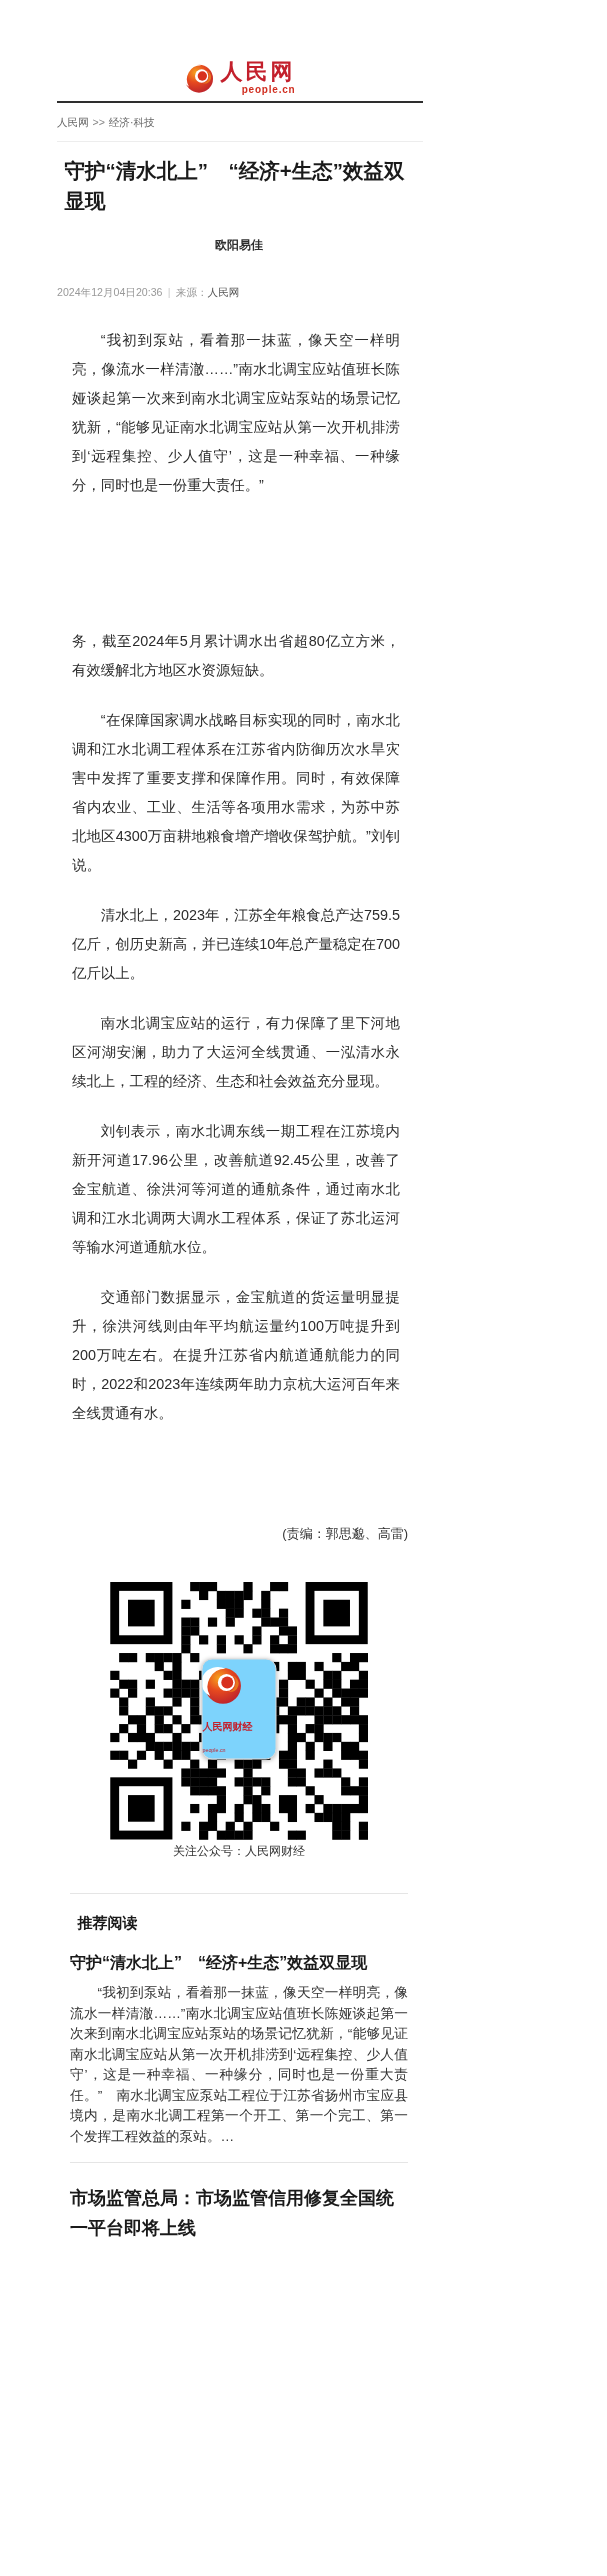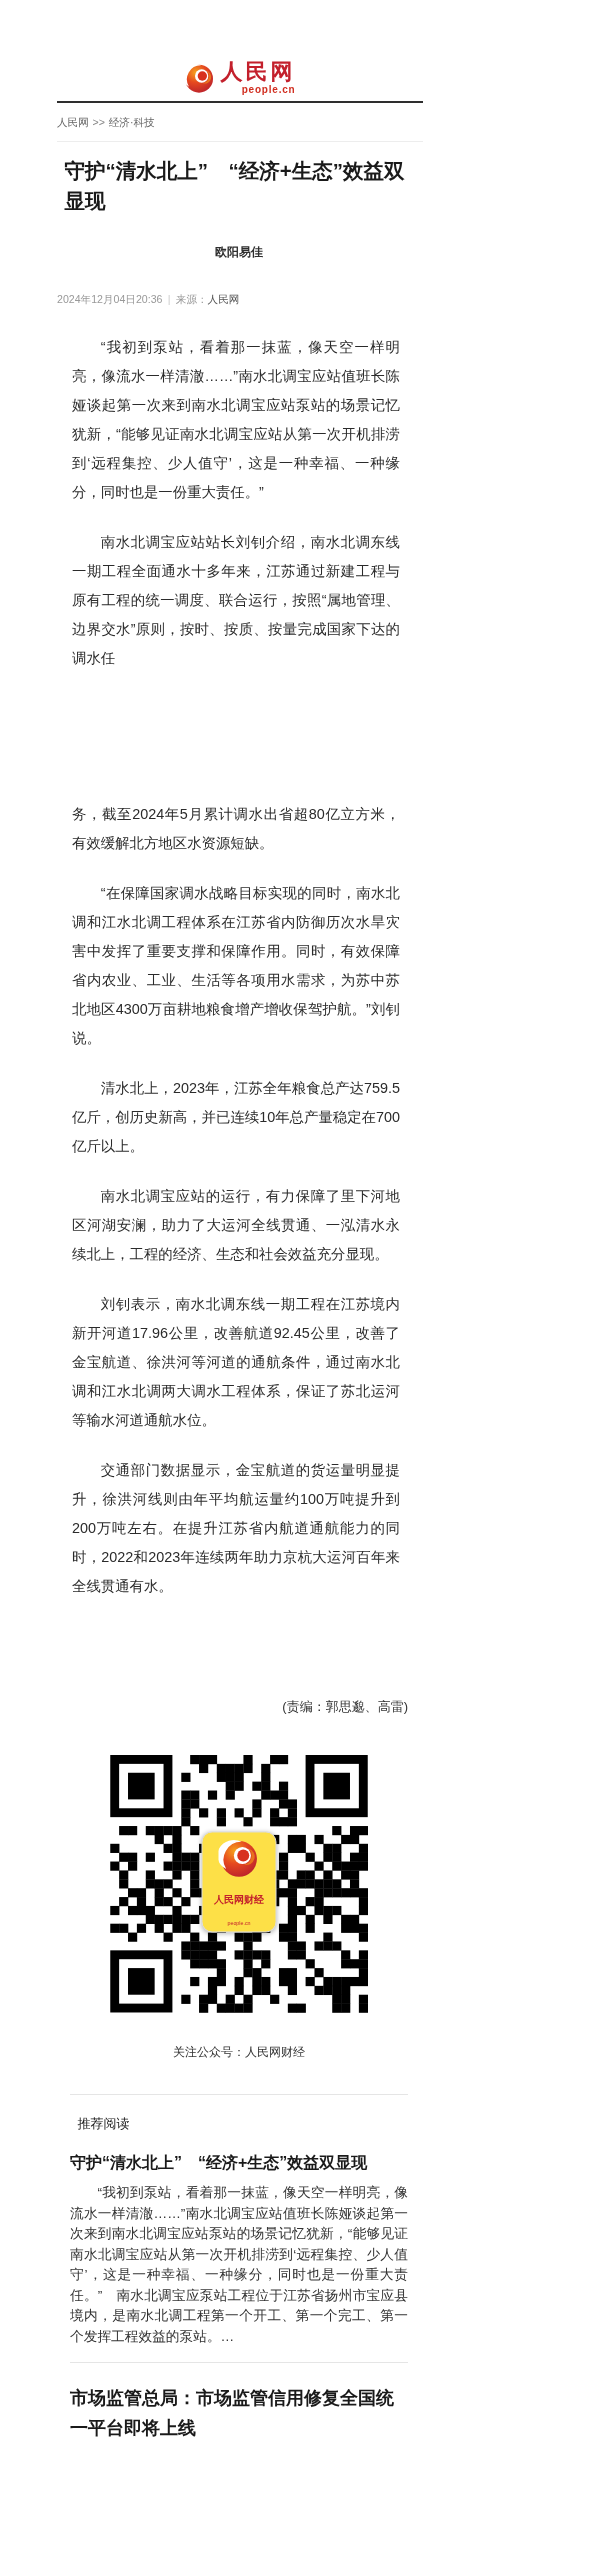--- a/index.html
+++ b/index.html
@@ -22,21 +22,21 @@
   .top-rule{width:366px;height:1.5px;background:#2e2e2e;margin-top:6px}
 
   
   .breadcrumb{margin-top:13px;font-size:10.6px;color:#666}
   .breadcrumb a{color:#666;text-decoration:none;cursor:pointer}
   .bc-sep{margin:0 3.8px;color:#888}
   .thin-divider{width:366px;height:0.8px;background:#ededed;margin-top:11.4px}
 
   
   .art-title{margin:13.7px 0 0 7.6px;width:351px;font-size:20.5px;line-height:30px;font-weight:bold;color:#1a1a1a}
-  .art-author{margin-top:28px;width:364px;text-align:center;font-size:12px;color:#2e2e2e;font-weight:bold}
+  .art-author{margin-top:21px;width:364px;text-align:center;font-size:12px;color:#2e2e2e;font-weight:bold}
   .art-meta{margin-top:32px;width:364px;text-align:left;font-size:10.6px;color:#999}
   .art-meta .meta-sep{margin:0 5.3px;color:#ccc}
   .art-meta .src-label{color:#999}
   .art-meta .src-link{color:#555;text-decoration:none;cursor:pointer}
 
   
   .art-body{margin-top:26px}
   .art-body p{
     margin:0 21px 21px 15px;width:328px;
     font-size:14.4px;line-height:29px;color:#2b2b2b;
@@ -47,32 +47,32 @@
 
   
   .editor-note{margin-top:97px;width:351px;padding-right:13px;text-align:right;font-size:13px;color:#333}
 
   
   .qr-block{margin-top:39px;width:364px;display:flex;justify-content:center}
   .qr-box{position:relative;width:258px;height:259px;background:#fff}
   .qr-box svg{display:block}
   .qr-badge{
     position:absolute;left:50%;top:50%;transform:translate(-50%,-52%);
-    width:73px;height:99px;background:#fde047;border:0.8px solid #ddd;border-radius:10.6px;
+    width:73px;height:99px;background:#7dd3fc;border:0.8px solid #ddd;border-radius:10.6px;
     box-shadow:0 1.5px 4.6px rgba(0,0,0,.25);
-    display:flex;flex-direction:column;align-items:center;justify-content:center;gap:15px;
+    display:flex;flex-direction:column;justify-content:center;gap:15px;
   }
   .qr-badge .badge-swirl{width:41px;height:41px}
   .badge-cn{font-size:10px;font-weight:bold;color:#c3202c;white-space:nowrap}
   .badge-en{font-size:5.3px;color:#c3202c;margin-top:-1.5px}
-  .qr-caption{margin-top:30px;width:364px;text-align:center;font-size:12px;color:#333}
+  .qr-caption{margin-top:2px;width:364px;text-align:center;font-size:12px;color:#333}
 
   
   .rec-divider{width:338px;height:0.8px;background:#e5e5e5;margin:33px 0 0 13px}
-  .rec-heading{margin:21px 0 0 20.5px;font-size:13px;font-weight:normal;color:#1a1a1a}
+  .rec-heading{margin:21px 0 0 20.5px;font-size:15px;font-weight:bold;color:#1a1a1a}
   .rec-title1{display:block;margin:18px 0 0 13px;width:338px;font-size:16px;line-height:23px;font-weight:bold;color:#1a1a1a;text-decoration:none;cursor:pointer}
   .rec-summary{margin:9px 0 0 13px;width:338px;font-size:13.7px;line-height:20.5px;color:#333;text-align:justify;text-indent:2em}
   .rec-title2{display:block;margin:20px 0 0 13px;width:338px;font-size:18px;line-height:30px;font-weight:bold;color:#1a1a1a;text-decoration:none;cursor:pointer}
 </style>
 </head>
 <body>
 
 <div class="page">
   <div class="column">
 
@@ -108,21 +108,20 @@
     <div class="thin-divider"></div>
 
     <h1 class="art-title">守护“清水北上”　“经济+生态”效益双显现</h1>
     <div class="art-author">欧阳易佳</div>
     <div class="art-meta">
       <span>2024年12月04日20:36</span><span class="meta-sep">|</span><span class="src-label">来源：</span><a class="src-link">人民网</a>
     </div>
 
     <div class="art-body" id="art-body">
         <p>“我初到泵站，看着那一抹蓝，像天空一样明亮，像流水一样清澈……”南水北调宝应站值班长陈娅谈起第一次来到南水北调宝应站泵站的场景记忆犹新，“能够见证南水北调宝应站从第一次开机排涝到‘远程集控、少人值守’，这是一种幸福、一种缘分，同时也是一份重大责任。”</p>
-        <p>南水北调宝应站站长刘钊介绍，南水北调东线一期工程全面通水十多年来，江苏通过新建工程与原有工程的统一调度、联合运行，按照“属地管理、边界交水”原则，按时、按质、按量完成国家下达的调水任</p>
         <p class="no-indent gap-before">务，截至2024年5月累计调水出省超80亿立方米，有效缓解北方地区水资源短缺。</p>
         <p>“在保障国家调水战略目标实现的同时，南水北调和江水北调工程体系在江苏省内防御历次水旱灾害中发挥了重要支撑和保障作用。同时，有效保障省内农业、工业、生活等各项用水需求，为苏中苏北地区4300万亩耕地粮食增产增收保驾护航。”刘钊说。</p>
         <p>清水北上，2023年，江苏全年粮食总产达759.5亿斤，创历史新高，并已连续10年总产量稳定在700亿斤以上。</p>
         <p>南水北调宝应站的运行，有力保障了里下河地区河湖安澜，助力了大运河全线贯通、一泓清水永续北上，工程的经济、生态和社会效益充分显现。</p>
         <p>刘钊表示，南水北调东线一期工程在江苏境内新开河道17.96公里，改善航道92.45公里，改善了金宝航道、徐洪河等河道的通航条件，通过南水北调和江水北调两大调水工程体系，保证了苏北运河等输水河道通航水位。</p>
         <p>交通部门数据显示，金宝航道的货运量明显提升，徐洪河线则由年平均航运量约100万吨提升到200万吨左右。在提升江苏省内航道通航能力的同时，2022和2023年连续两年助力京杭大运河百年来全线贯通有水。</p>
       </div>
 
     <div class="editor-note">(责编：郭思邈、高雷)</div>
 

